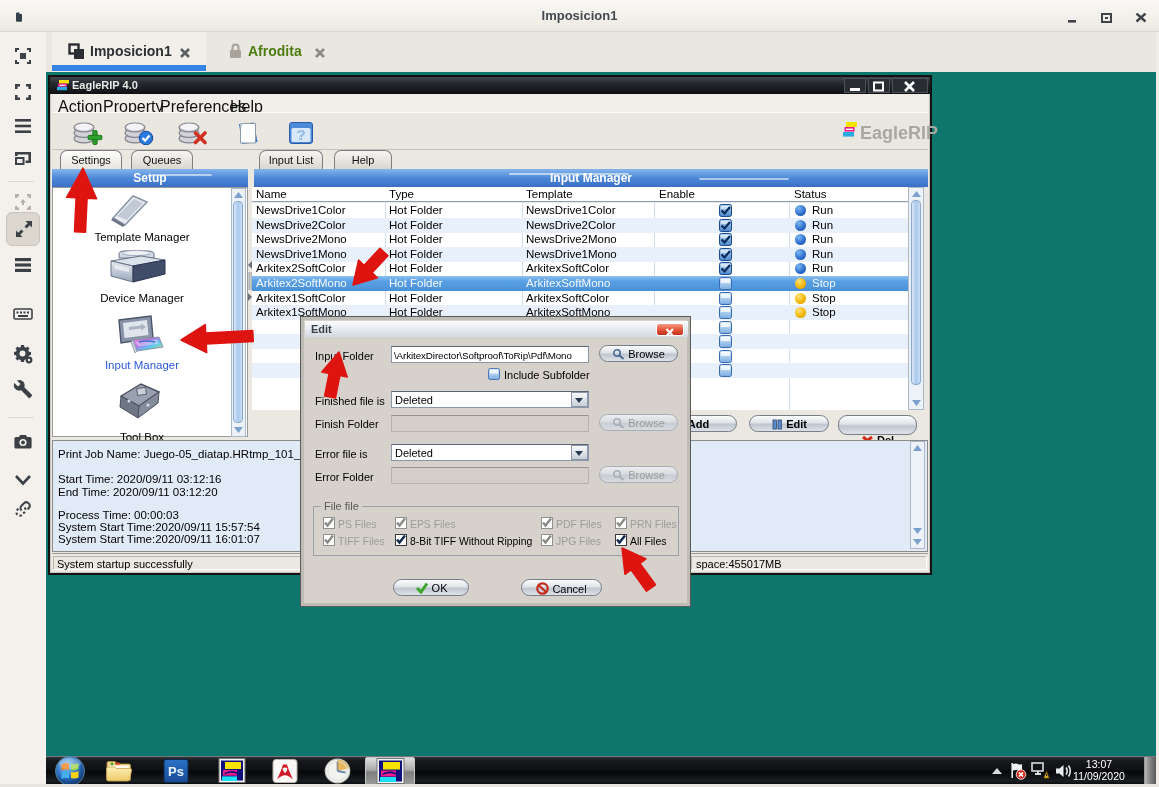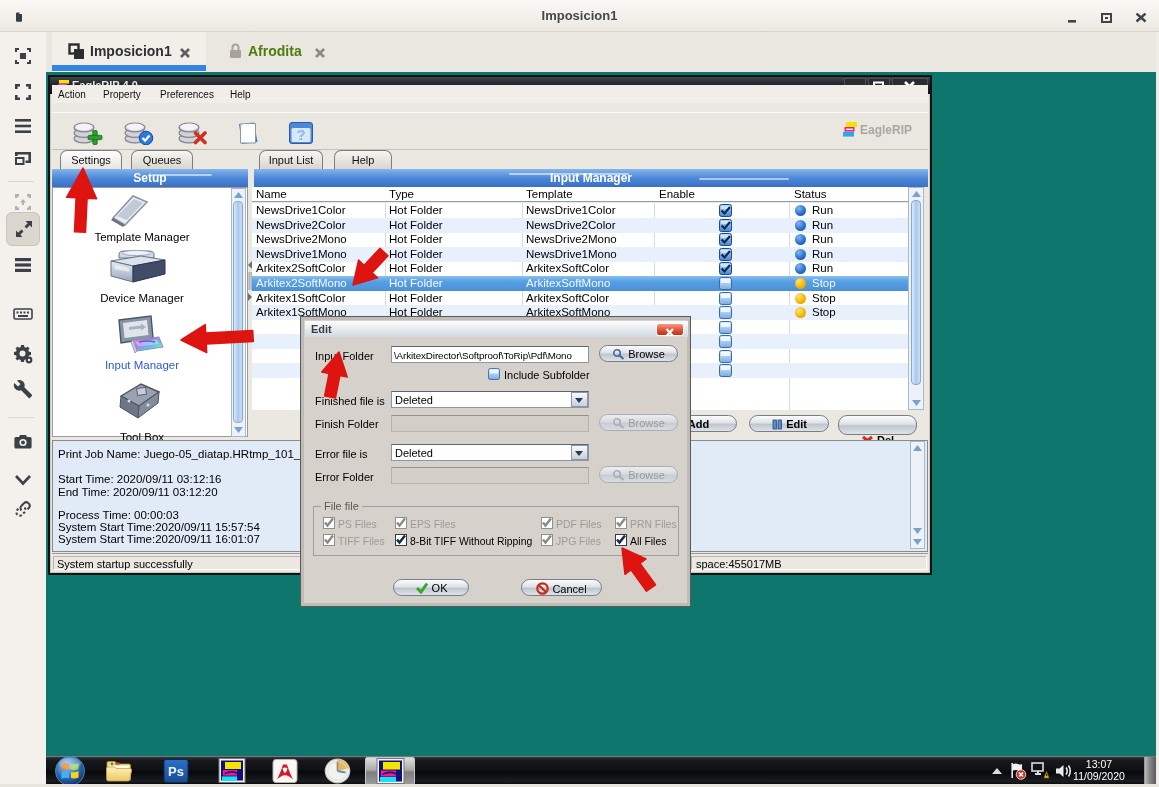--- a/index.html
+++ b/index.html
@@ -37,21 +37,21 @@
 #showdesk { position:absolute; right:0; top:0; width:12px; height:28px;
   background:linear-gradient(90deg,#b8b8b8,#8a8a8a 40%,#5a5a5a); border-left:1px solid #999; }
 
 
 #win { left:2px; top:3px; width:884px; height:500px; background:#ebe8e2;
   border:2px solid #121212; box-shadow:inset 0 0 0 1px #c9c6bf; }
 #wtitle { left:0px; top:0px; width:880px; height:17px;
   background:linear-gradient(180deg,#41464d 0%,#24282d 40%,#0e1013 100%); }
 #wtitle .txt { position:absolute; left:22px; top:2px; color:#e8e8e8; font-size:11px; font-weight:bold; }
 .wtb { position:absolute; top:1px; width:22px; height:15px; background:#292d32; border:1px solid #4c5157; }
-#wmenu { left:2px; top:8px; width:876px; height:18px; background:#f1eee9; font-size:10px; color:#111; }
+#wmenu { left:2px; top:17px; width:876px; height:18px; background:#f1eee9; font-size:16px; color:#111; }
 #wmenu span { position:absolute; top:4px; }
 #wtool { left:2px; top:35px; width:876px; height:38px; background:#eae7e1;
   border-top:1px solid #fbfbf9; border-bottom:1px solid #c4c1ba; }
 #wtabs { left:2px; top:73px; width:876px; height:19px; background:#ebe8e2; }
 .wtab { position:absolute; top:0; height:19px; border:1px solid #7e7e7e; border-bottom:none;
   border-radius:7px 7px 0 0; background:linear-gradient(180deg,#f6f5f2,#d9d6cf);
   font-size:11px; color:#111; text-align:center; padding-top:3px; }
 
 
 .bluehdr { position:absolute; height:18px;
@@ -328,21 +328,21 @@
             <rect x="3.5" y="7" width="19" height="14" rx="1.5" fill="#d8e8f8"></rect>
             <text x="13" y="19" font-size="14" font-weight="bold" fill="#4a88cc" text-anchor="middle" font-family="Liberation Sans">?</text>
             <text x="12.5" y="18.5" font-size="14" font-weight="bold" fill="#a8c8e8" text-anchor="middle" font-family="Liberation Sans">?</text>
           </svg>
         <svg class="abs" style="left:791px;top:8px" width="14" height="17" viewBox="0 0 14 17">
             <rect x="3" y="1" width="11" height="5" fill="#f5e400"></rect>
             <rect x="1.5" y="6" width="10" height="4.6" fill="#ee1d8e"></rect>
             <rect x="3" y="7.6" width="7" height="1.4" fill="#fff"></rect>
             <rect x="0" y="11" width="11" height="4.6" fill="#29aae1"></rect>
           </svg>
-        <div class="abs" style="left:808px;top:10px;font-size:12px;font-weight:bold;color:#a8a7a2">EagleRIP</div>
+        <div class="abs" style="left:808px;top:10px;font-size:18px;font-weight:bold;color:#a8a7a2">EagleRIP</div>
       </div>
       <div id="wtabs" class="abs">
         <div class="wtab" style="left:8px;width:62px;background:linear-gradient(180deg,#fefefe,#e8e5df);z-index:2">Settings</div>
         <div class="wtab" style="left:79px;width:62px">Queues</div>
         <div class="wtab" style="left:207px;width:64px">Input List</div>
         <div class="wtab" style="left:282px;width:58px">Help</div>
       </div>
 
       <div class="bluehdr" style="left:2px;top:92px;width:196px">Setup<div class="shine" style="left:100px;top:5px;width:60px"></div></div>
       <div id="panelL" class="abs">

